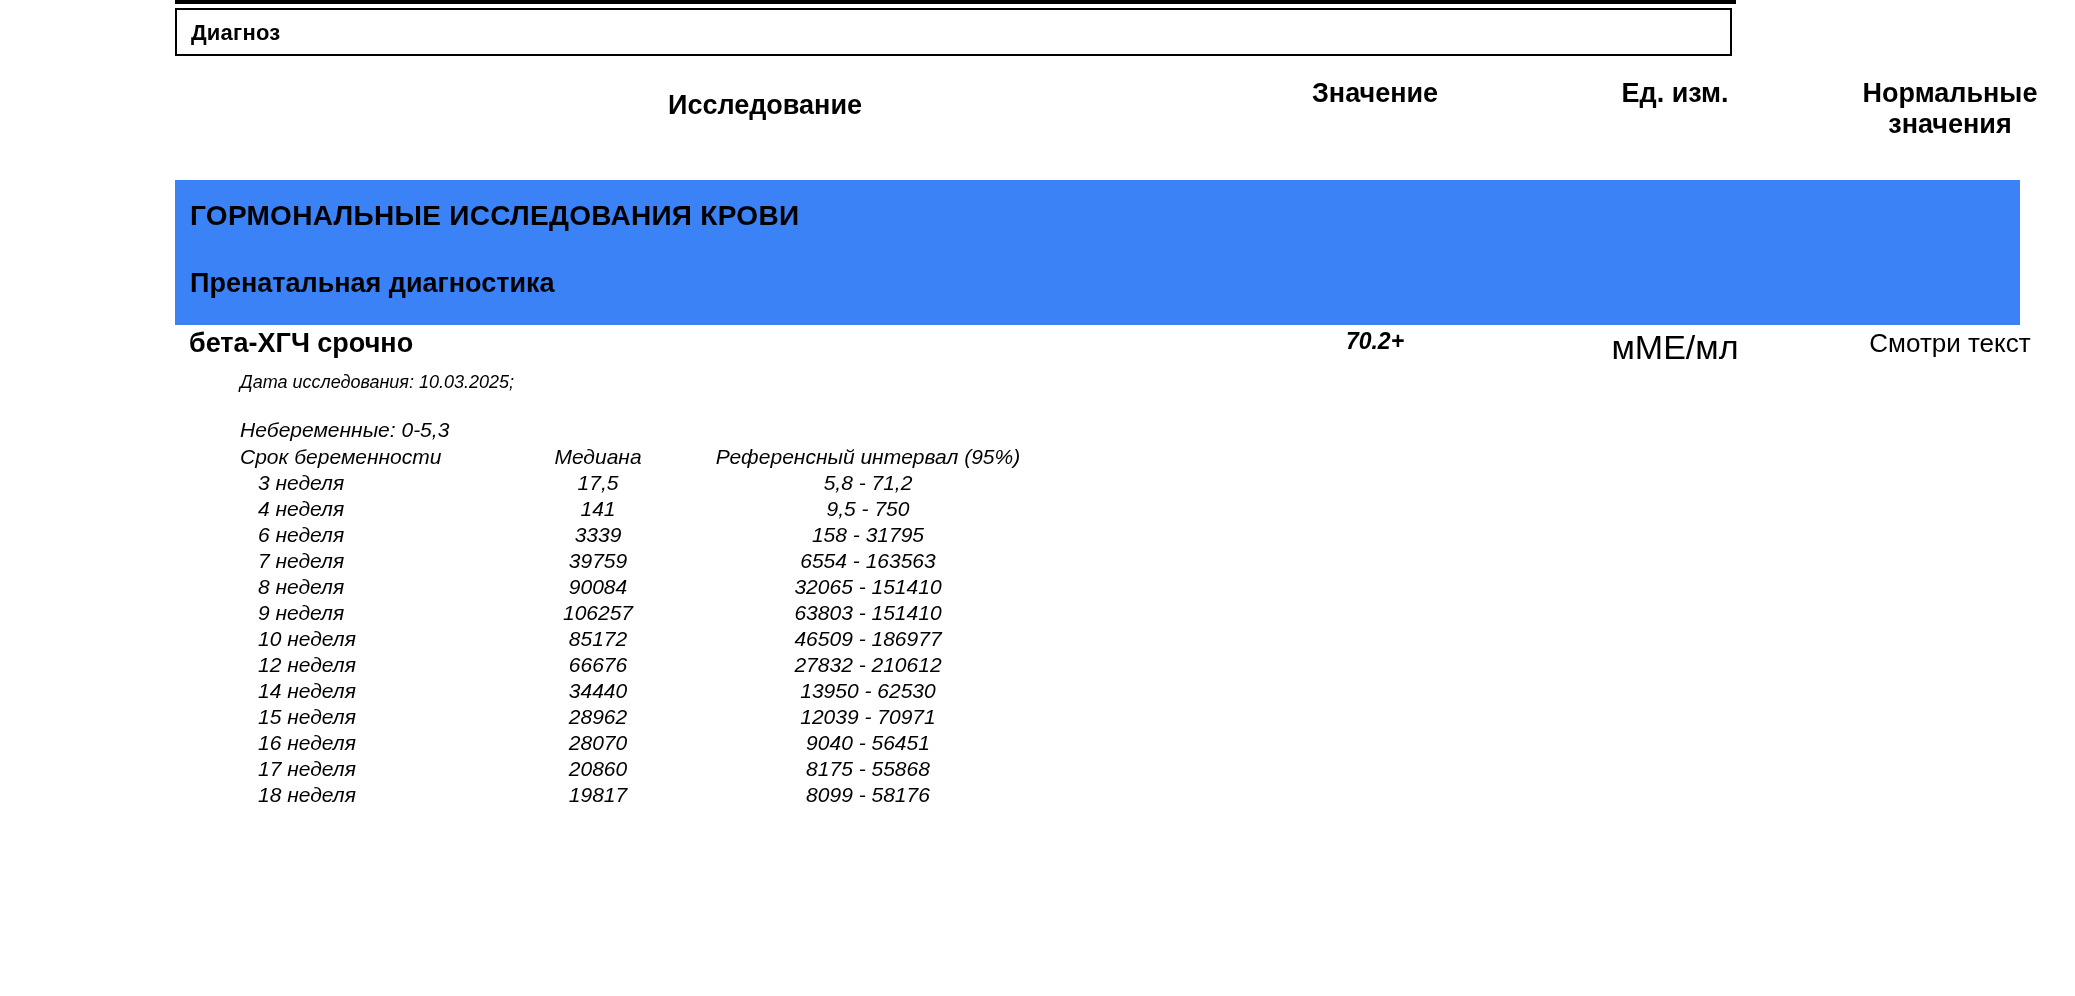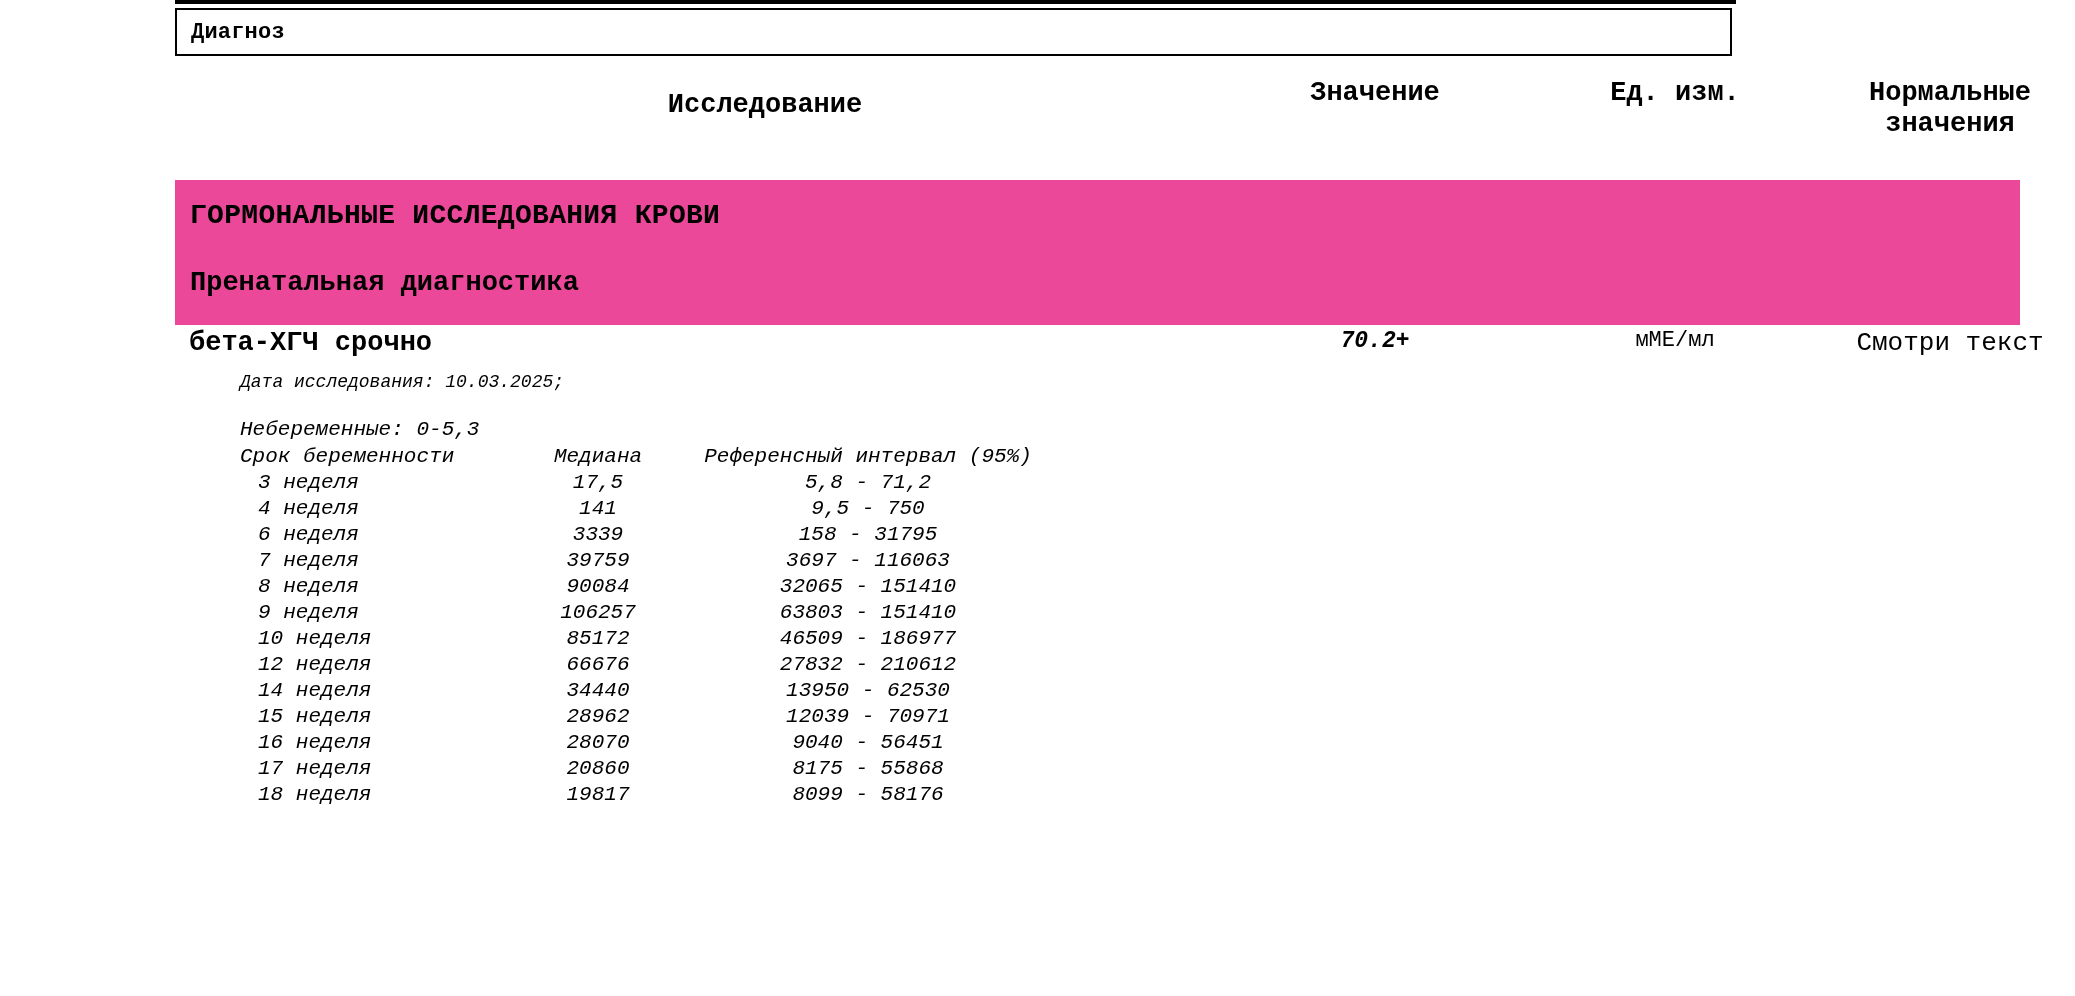--- a/index.html
+++ b/index.html
@@ -11,21 +11,20 @@
     width: 2075px;
     height: 996px;
     font-family: "Liberation Sans", sans-serif;
     color: #000000;
     overflow: hidden;
   }
   .page {
     position: relative;
     width: 2075px;
     height: 720px;
-    font-family: Liberation Mono, monospace;
   }
   
   .top-rule {
     position: absolute;
     left: 175px;
     top: 0px;
     width: 1561px;
     height: 4px;
     background: #000000;
   }
@@ -66,21 +65,21 @@
   .col-head.units    { left: 1370px; top: 0px; width: 260px; }
   .col-head.normal   { left: 1625px; top: 0px; width: 300px; }
 
   
   .section-band {
     position: absolute;
     left: 175px;
     top: 180px;
     width: 1845px;
     height: 145px;
-    background: #ec4899;
+    background: #3b82f6;
   }
   .section-title {
     position: absolute;
     left: 15px;
     top: 20px;
     font-size: 28px;
     font-weight: bold;
     letter-spacing: 0.3px;
   }
   .section-sub {
@@ -115,21 +114,21 @@
     font-size: 23px;
     font-weight: bold;
     font-style: italic;
   }
   .result-units {
     position: absolute;
     left: 1370px;
     top: 0px;
     width: 260px;
     text-align: center;
-    font-size: 22px;
+    font-size: 34px;
   }
   .result-normal {
     position: absolute;
     left: 1625px;
     top: 0px;
     width: 300px;
     text-align: center;
     font-size: 26px;
   }
 
@@ -222,21 +221,21 @@
           <td class="c2">9,5 - 750</td>
         </tr>
         <tr>
           <td class="c0">6 неделя</td>
           <td class="c1">3339</td>
           <td class="c2">158 - 31795</td>
         </tr>
         <tr>
           <td class="c0">7 неделя</td>
           <td class="c1">39759</td>
-          <td class="c2">3697 - 116063</td>
+          <td class="c2">6554 - 163563</td>
         </tr>
         <tr>
           <td class="c0">8 неделя</td>
           <td class="c1">90084</td>
           <td class="c2">32065 - 151410</td>
         </tr>
         <tr>
           <td class="c0">9 неделя</td>
           <td class="c1">106257</td>
           <td class="c2">63803 - 151410</td>

